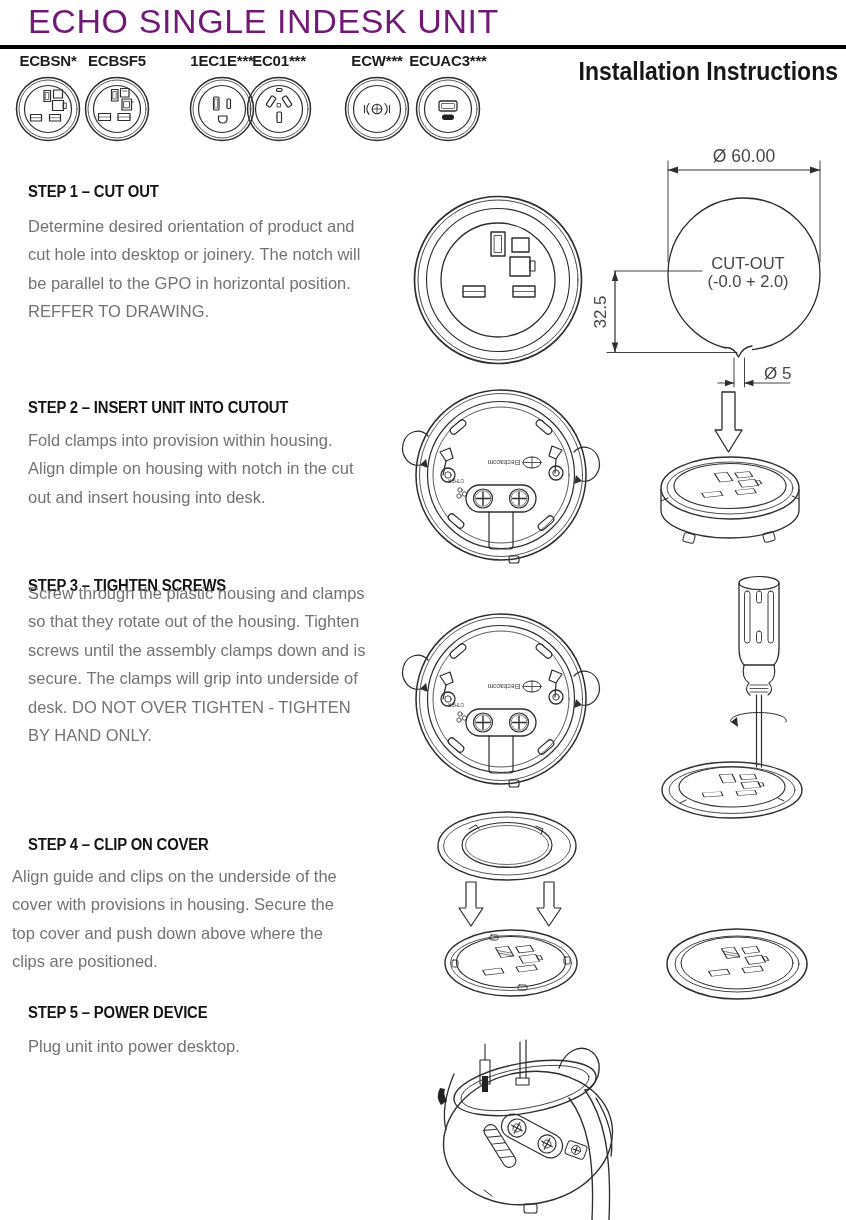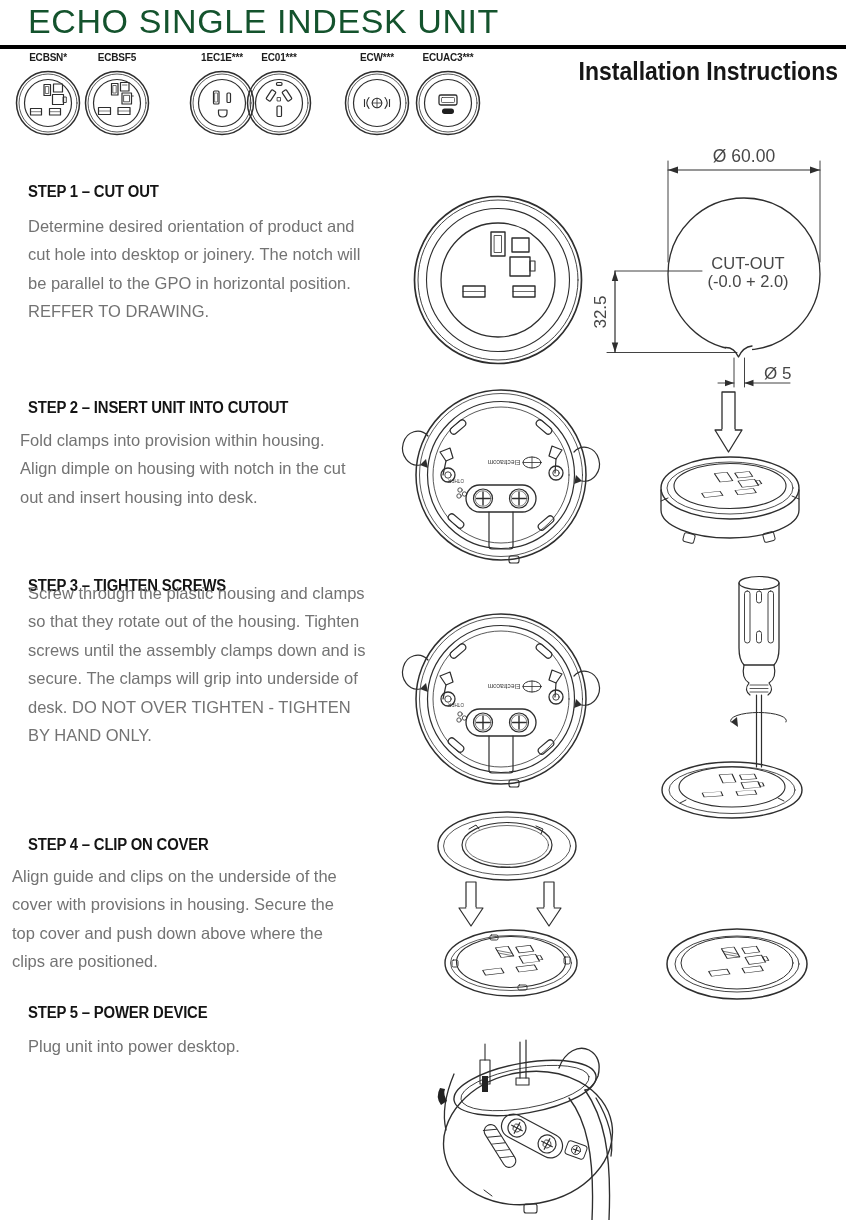--- a/index.html
+++ b/index.html
@@ -3,29 +3,29 @@
 <meta charset="utf-8">
 <style>
   html,body{margin:0;padding:0;}
   body{
     width:846px;height:1220px;position:relative;background:#fff;
     font-family:"Liberation Sans",sans-serif;color:#1c1c1c;overflow:hidden;
   }
   .abs{position:absolute;}
   .title{
     left:28px;top:2px;font-size:34px;letter-spacing:.6px;white-space:nowrap;
-    color:#14532d;
+    color:#701a75;
   }
   .rule{left:0;top:45px;width:846px;height:4px;background:#000;}
   .subtitle{
     right:8px;top:57px;font-size:25px;font-weight:bold;white-space:nowrap;
     transform:scaleX(.92);transform-origin:right top;color:#161616;
   }
   .variant{top:52px;width:82px;text-align:center;}
-  .vlabel{font-size:10px;font-weight:bold;letter-spacing:-.2px;margin-bottom:7px;white-space:nowrap;}
+  .vlabel{font-size:15px;font-weight:bold;letter-spacing:-.2px;margin-bottom:7px;white-space:nowrap;}
   .variant svg{position:static;display:block;margin:0 auto;}
   .step-h{
     font-size:16px;font-weight:bold;letter-spacing:-.2px;white-space:nowrap;
     transform:scaleX(.93);transform-origin:left top;color:#141414;
   }
   .step-b{font-size:16.5px;line-height:1.72;width:338px;color:#737373;}
   svg{position:absolute;overflow:visible;}
   svg :where(path,rect,circle,ellipse,line){
     fill:none;stroke:#2e2e2e;stroke-width:1.2;stroke-linecap:round;stroke-linejoin:round;
   }
@@ -132,21 +132,21 @@
     <rect x="24" y="25" width="18" height="10" rx="1.8" style="stroke-width:1.3"></rect>
     <rect x="26.5" y="27.5" width="13" height="5" rx=".8" style="stroke-width:.7"></rect>
     <rect x="27" y="38.5" width="12" height="5.5" rx="2.7" style="fill:#1f1f1f;stroke:none"></rect>
   </svg>
 </div>
 
 <div class="abs step-h" style="left:28px;top:183px">STEP 1 – CUT OUT</div>
 <div class="abs step-b" style="left:28px;top:212px">Determine desired orientation of product and cut hole into desktop or joinery. The notch will be parallel to the GPO in horizontal position. REFFER TO DRAWING.</div>
 
 <div class="abs step-h" style="left:28px;top:399px">STEP 2 – INSERT UNIT INTO CUTOUT</div>
-<div class="abs step-b" style="left:20px;top:426px">Fold clamps into provision within housing. Align dimple on housing with notch in the cut out and insert housing into desk.</div>
+<div class="abs step-b" style="left:28px;top:426px">Fold clamps into provision within housing. Align dimple on housing with notch in the cut out and insert housing into desk.</div>
 
 <div class="abs step-h" style="left:28px;top:577px">STEP 3 – TIGHTEN SCREWS</div>
 <div class="abs step-b" style="left:28px;top:579px">Screw through the plastic housing and clamps so that they rotate out of the housing.  Tighten screws until the assembly clamps down and is secure. The clamps will grip into underside of desk. DO NOT OVER TIGHTEN - TIGHTEN BY HAND ONLY.</div>
 
 <div class="abs step-h" style="left:28px;top:836px">STEP 4 – CLIP ON COVER</div>
 <div class="abs step-b" style="left:12px;top:862px">Align guide and clips on the underside of the cover with provisions in housing. Secure the top cover and push down above where the clips are positioned.</div>
 
 <div class="abs step-h" style="left:28px;top:1004px">STEP 5 – POWER DEVICE</div>
 <div class="abs step-b" style="left:28px;top:1032px">Plug unit into power desktop.</div>
 

